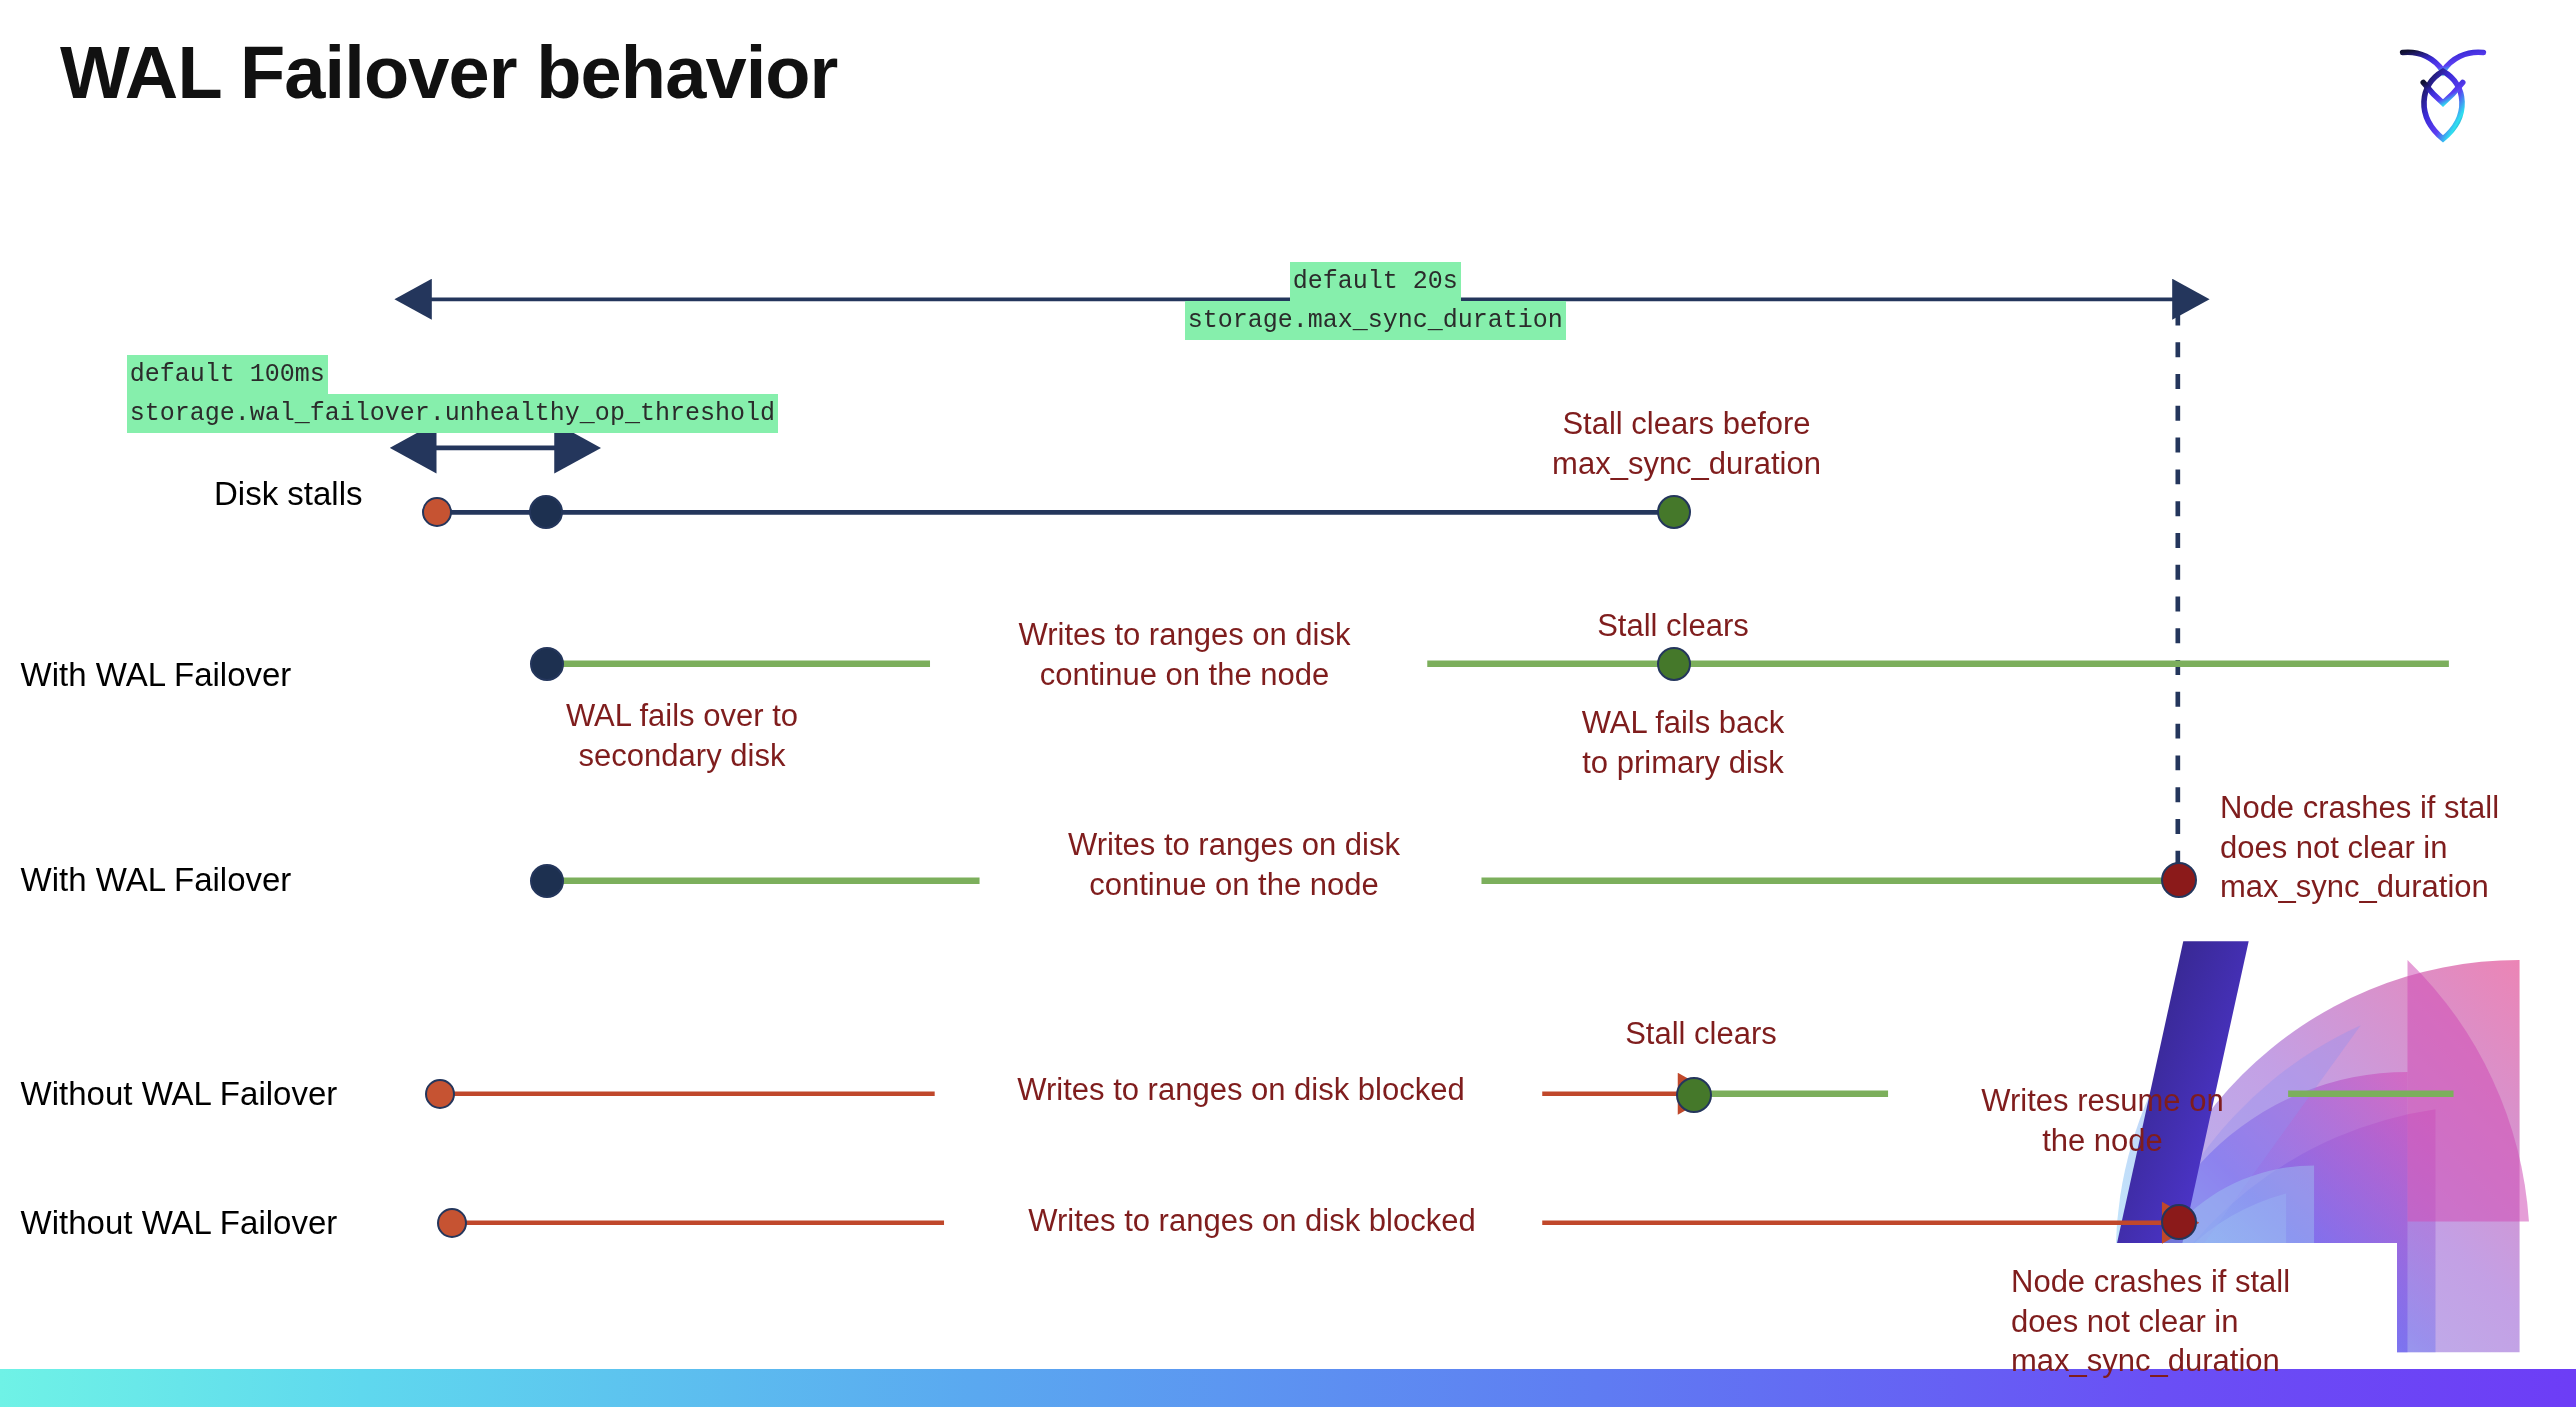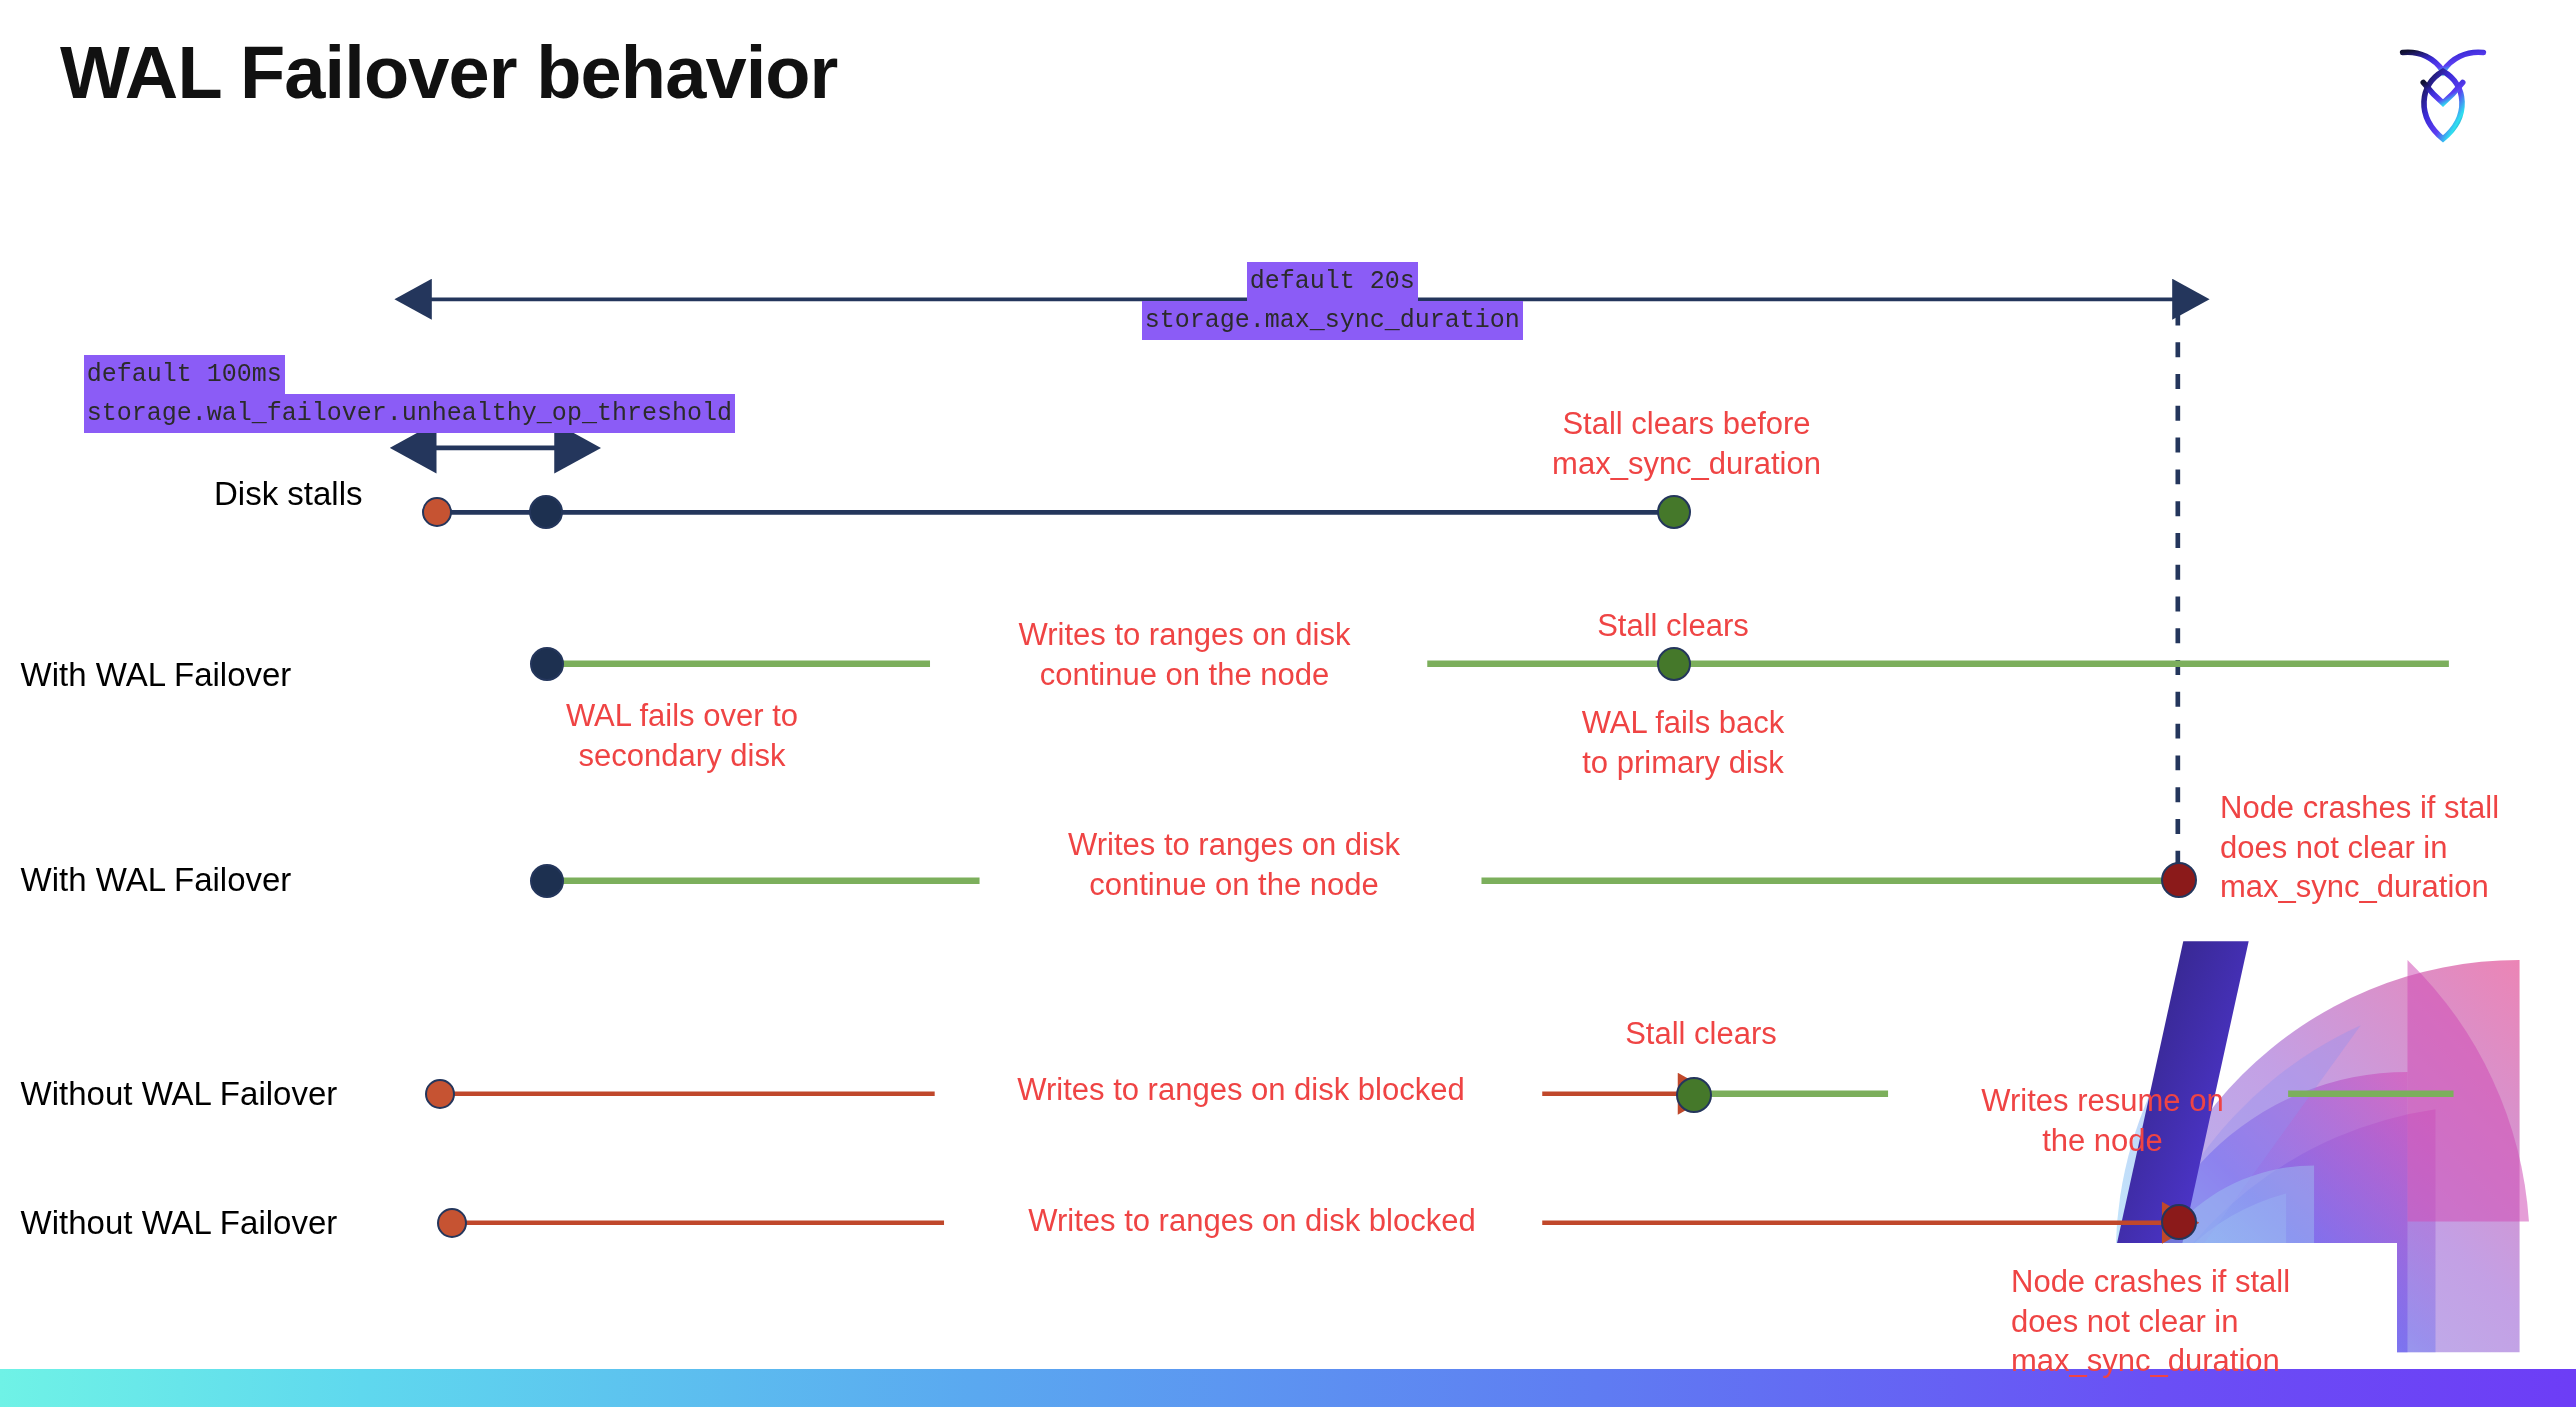--- a/index.html
+++ b/index.html
@@ -20,24 +20,24 @@
   
   .title{position:absolute;left:60px;top:34px;font-size:74px;font-weight:bold;color:#111111;
     letter-spacing:-0.9px;font-family:"Liberation Sans",sans-serif;line-height:1.05;white-space:nowrap;}
 
   
   .logo{position:absolute;left:2382px;top:30px;width:122px;height:122px;}
 
   
   .code-chip{position:absolute;font-family:"Liberation Mono",monospace;font-size:25px;color:#2b2b2b;
     line-height:1.48;white-space:nowrap;}
-  .code-chip span{background:#8b5cf6;display:inline-block;padding:0.9px 2.8px;}
-
-  
-  .txt{position:absolute;color:#ef4444;font-size:31px;line-height:1.28;
+  .code-chip span{background:#86efac;display:inline-block;padding:0.9px 2.8px;margin-left:43px;}
+
+  
+  .txt{position:absolute;color:#7f1d1d;font-size:31px;line-height:1.28;
     font-family:"Liberation Sans",sans-serif;white-space:pre-line;}
   .txt.c{text-align:center;}
   .txt.l{text-align:left;}
   .row-label{position:absolute;color:#000;font-size:33px;line-height:1.2;white-space:nowrap;
     font-family:"Liberation Sans",sans-serif;}
   .dot{position:absolute;border-radius:50%;border:2.8px solid #24365c;box-sizing:border-box;}
 
   svg.arrows{position:absolute;left:0;top:0;width:2576px;height:1408px;overflow:visible;}
 </style>
 </head>

